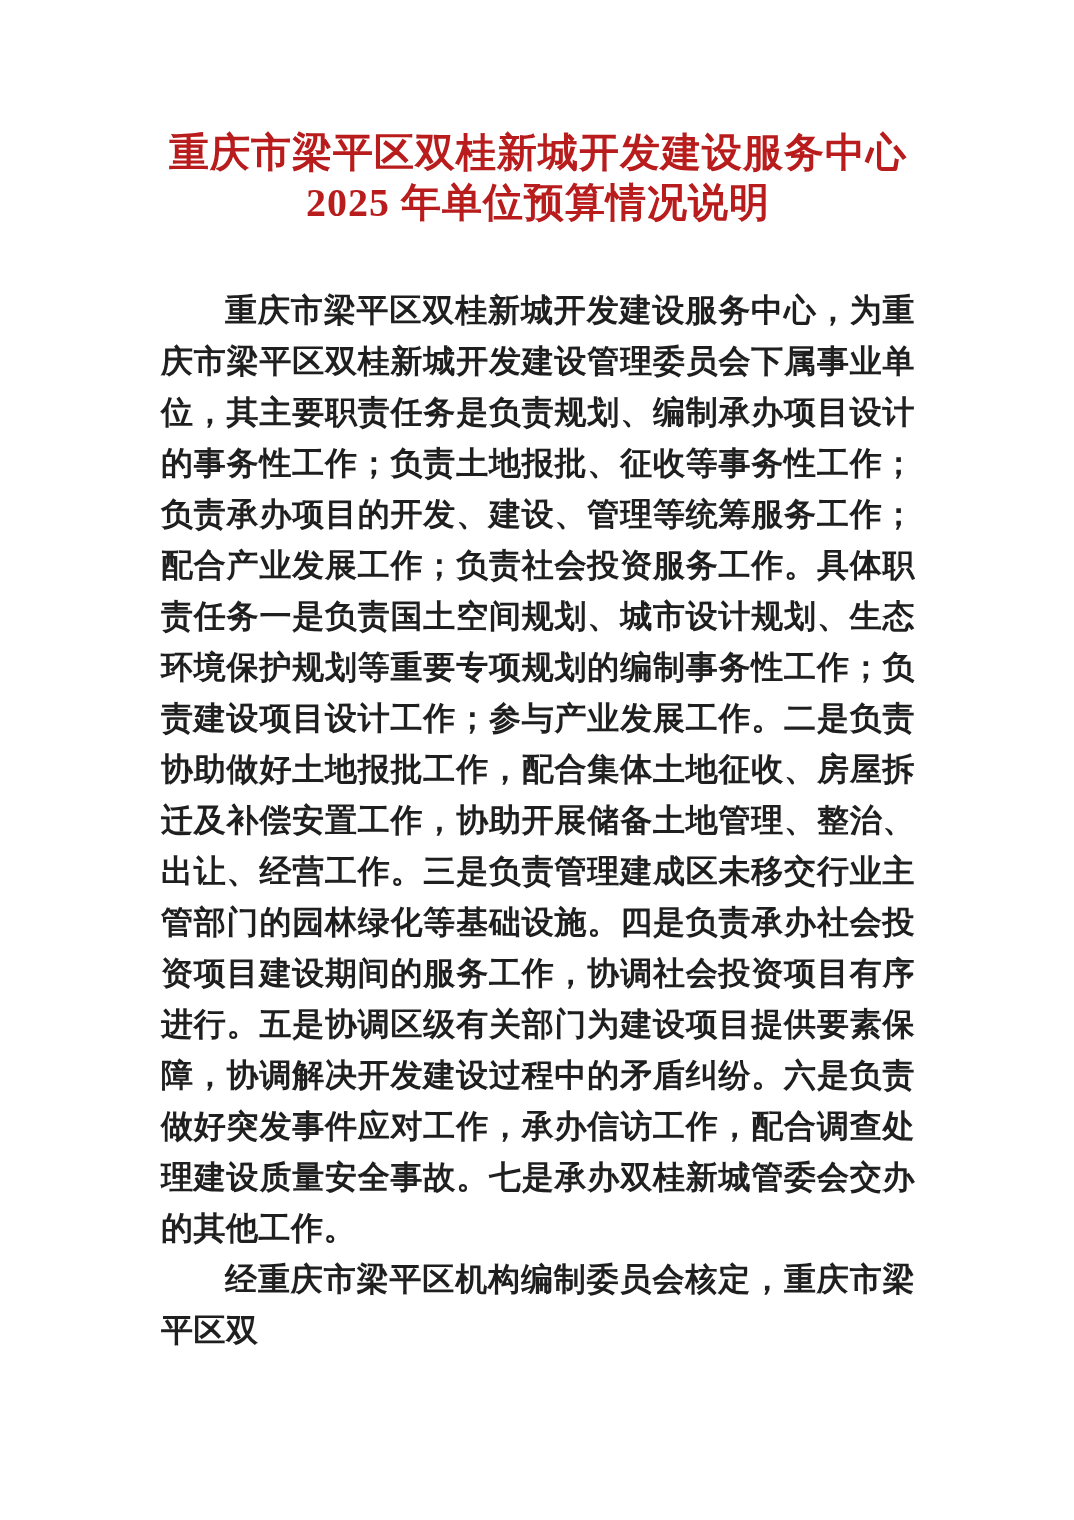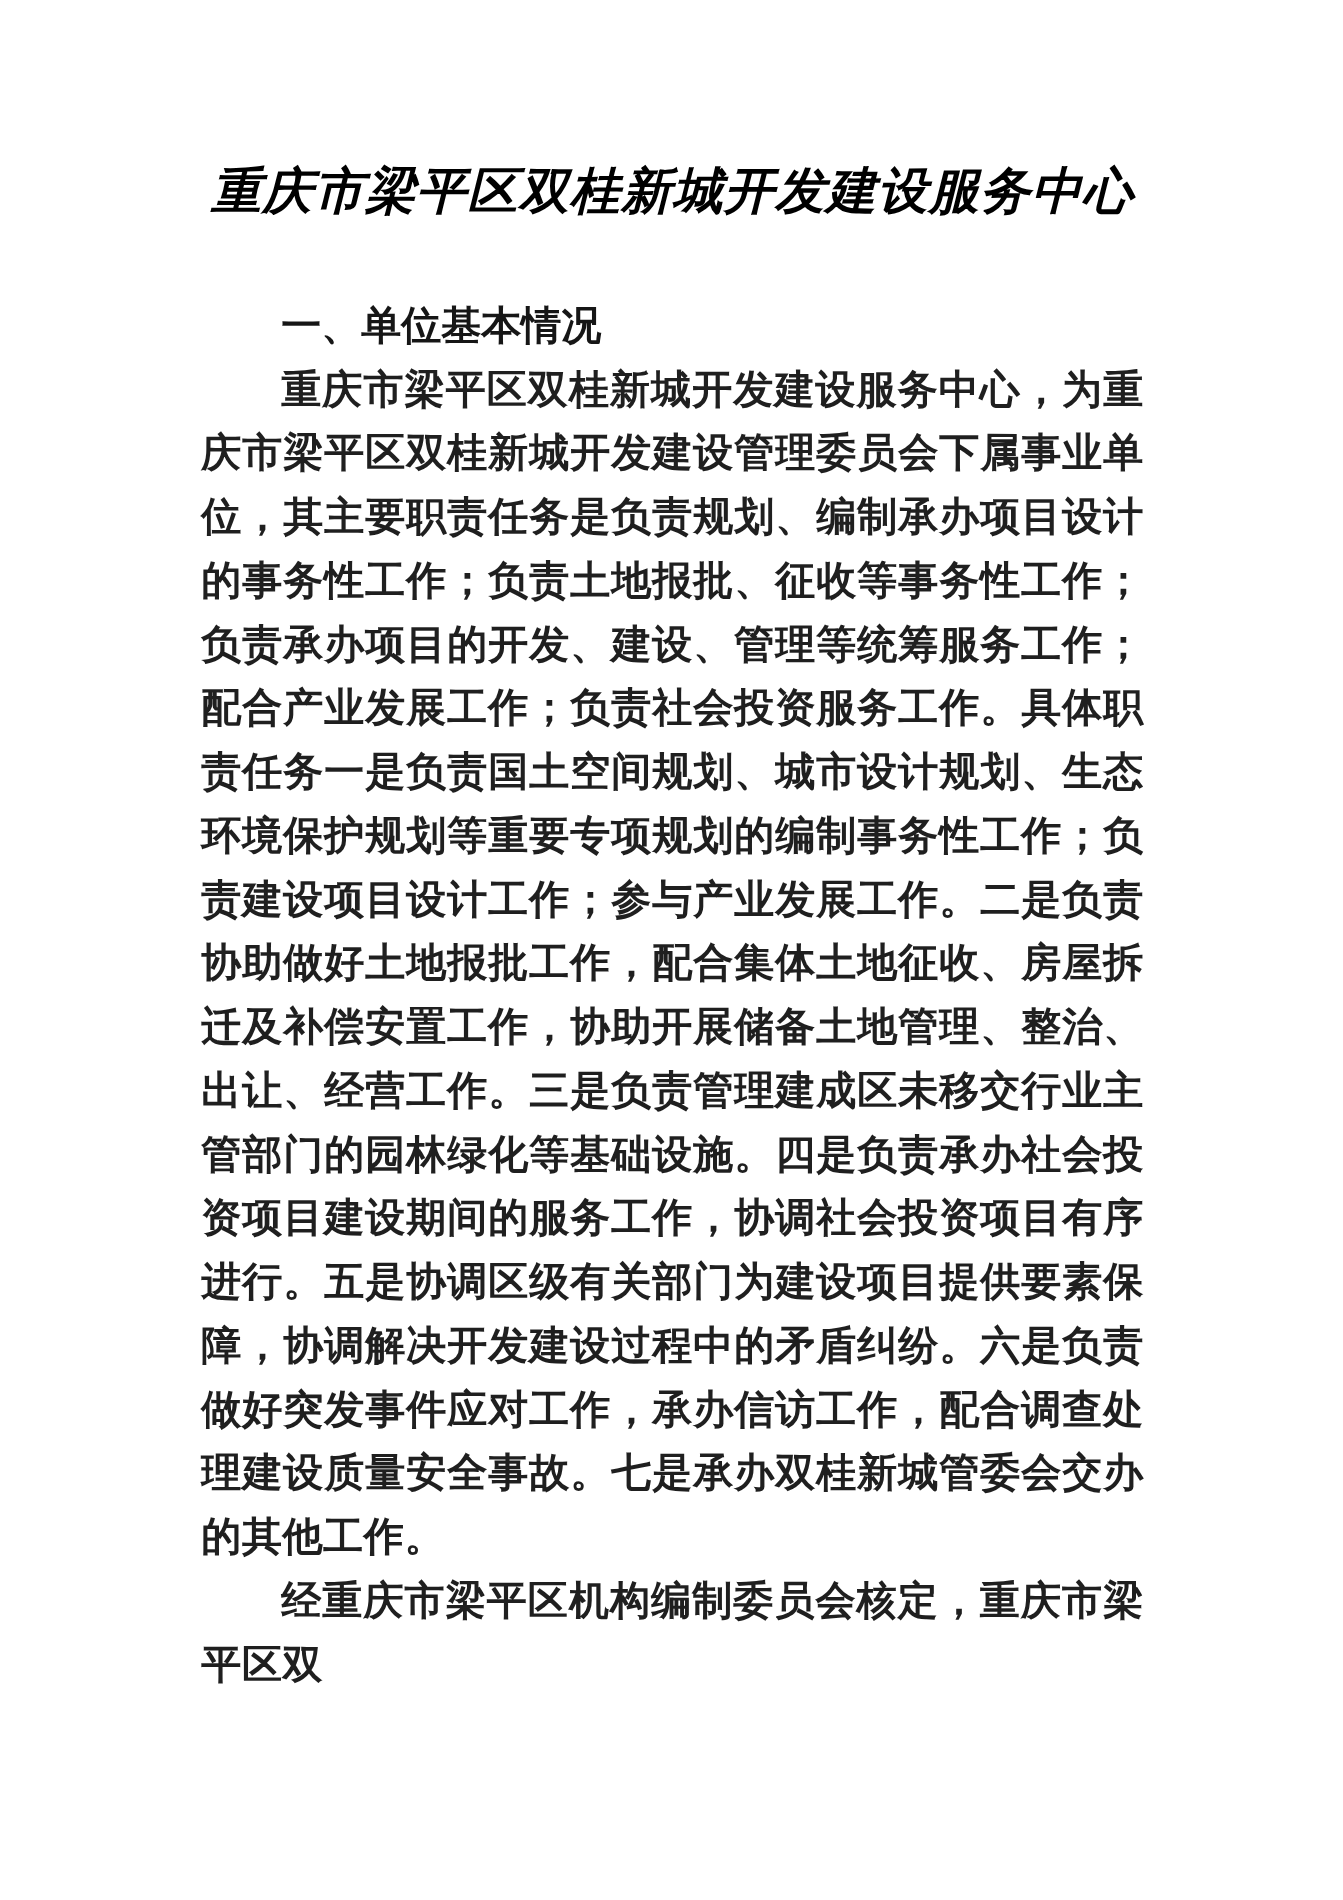--- a/index.html
+++ b/index.html
@@ -15,23 +15,22 @@
     padding: 128px 159px 0 161px;
     overflow: hidden;
   }
 
   .doc-title {
     text-align: center;
     font-family: "Liberation Serif", serif;
     font-weight: 700;
     font-size: 40px;
     line-height: 50px;
-    color: #000000;
+    color: #b91c1c;
     letter-spacing: 1px;
-    font-style: italic;
   }
 
   .doc-body {
     margin-top: 57px;
     font-size: 32px;
     line-height: 51px;
     color: #1f1f1f;
   }
 
   .h1 {
@@ -54,25 +53,25 @@
     letter-spacing: 0.5px;
   }
 </style>
 </head>
 <body>
 
 <div class="page">
 
   <div class="doc-title">
     <div>重庆市梁平区双桂新城开发建设服务中心</div>
+    <div>2025 年单位预算情况说明</div>
   </div>
 
   <div class="doc-body">
 
-    <div class="h1">一、单位基本情况</div>
 
 
     <div class="para">重庆市梁平区双桂新城开发建设服务中心，为重庆市梁平区双桂新城开发建设管理委员会下属事业单位，其主要职责任务是负责规划、编制承办项目设计的事务性工作；负责土地报批、征收等事务性工作；负责承办项目的开发、建设、管理等统筹服务工作；配合产业发展工作；负责社会投资服务工作。具体职责任务一是负责国土空间规划、城市设计规划、生态环境保护规划等重要专项规划的编制事务性工作；负责建设项目设计工作；参与产业发展工作。二是负责协助做好土地报批工作，配合集体土地征收、房屋拆迁及补偿安置工作，协助开展储备土地管理、整治、出让、经营工作。三是负责管理建成区未移交行业主管部门的园林绿化等基础设施。四是负责承办社会投资项目建设期间的服务工作，协调社会投资项目有序进行。五是协调区级有关部门为建设项目提供要素保障，协调解决开发建设过程中的矛盾纠纷。六是负责做好突发事件应对工作，承办信访工作，配合调查处理建设质量安全事故。七是承办双桂新城管委会交办的其他工作。</div>
 
 
     <div class="para">经重庆市梁平区机构编制委员会核定，重庆市梁平区双</div>
 
   </div>
 
 </div>

